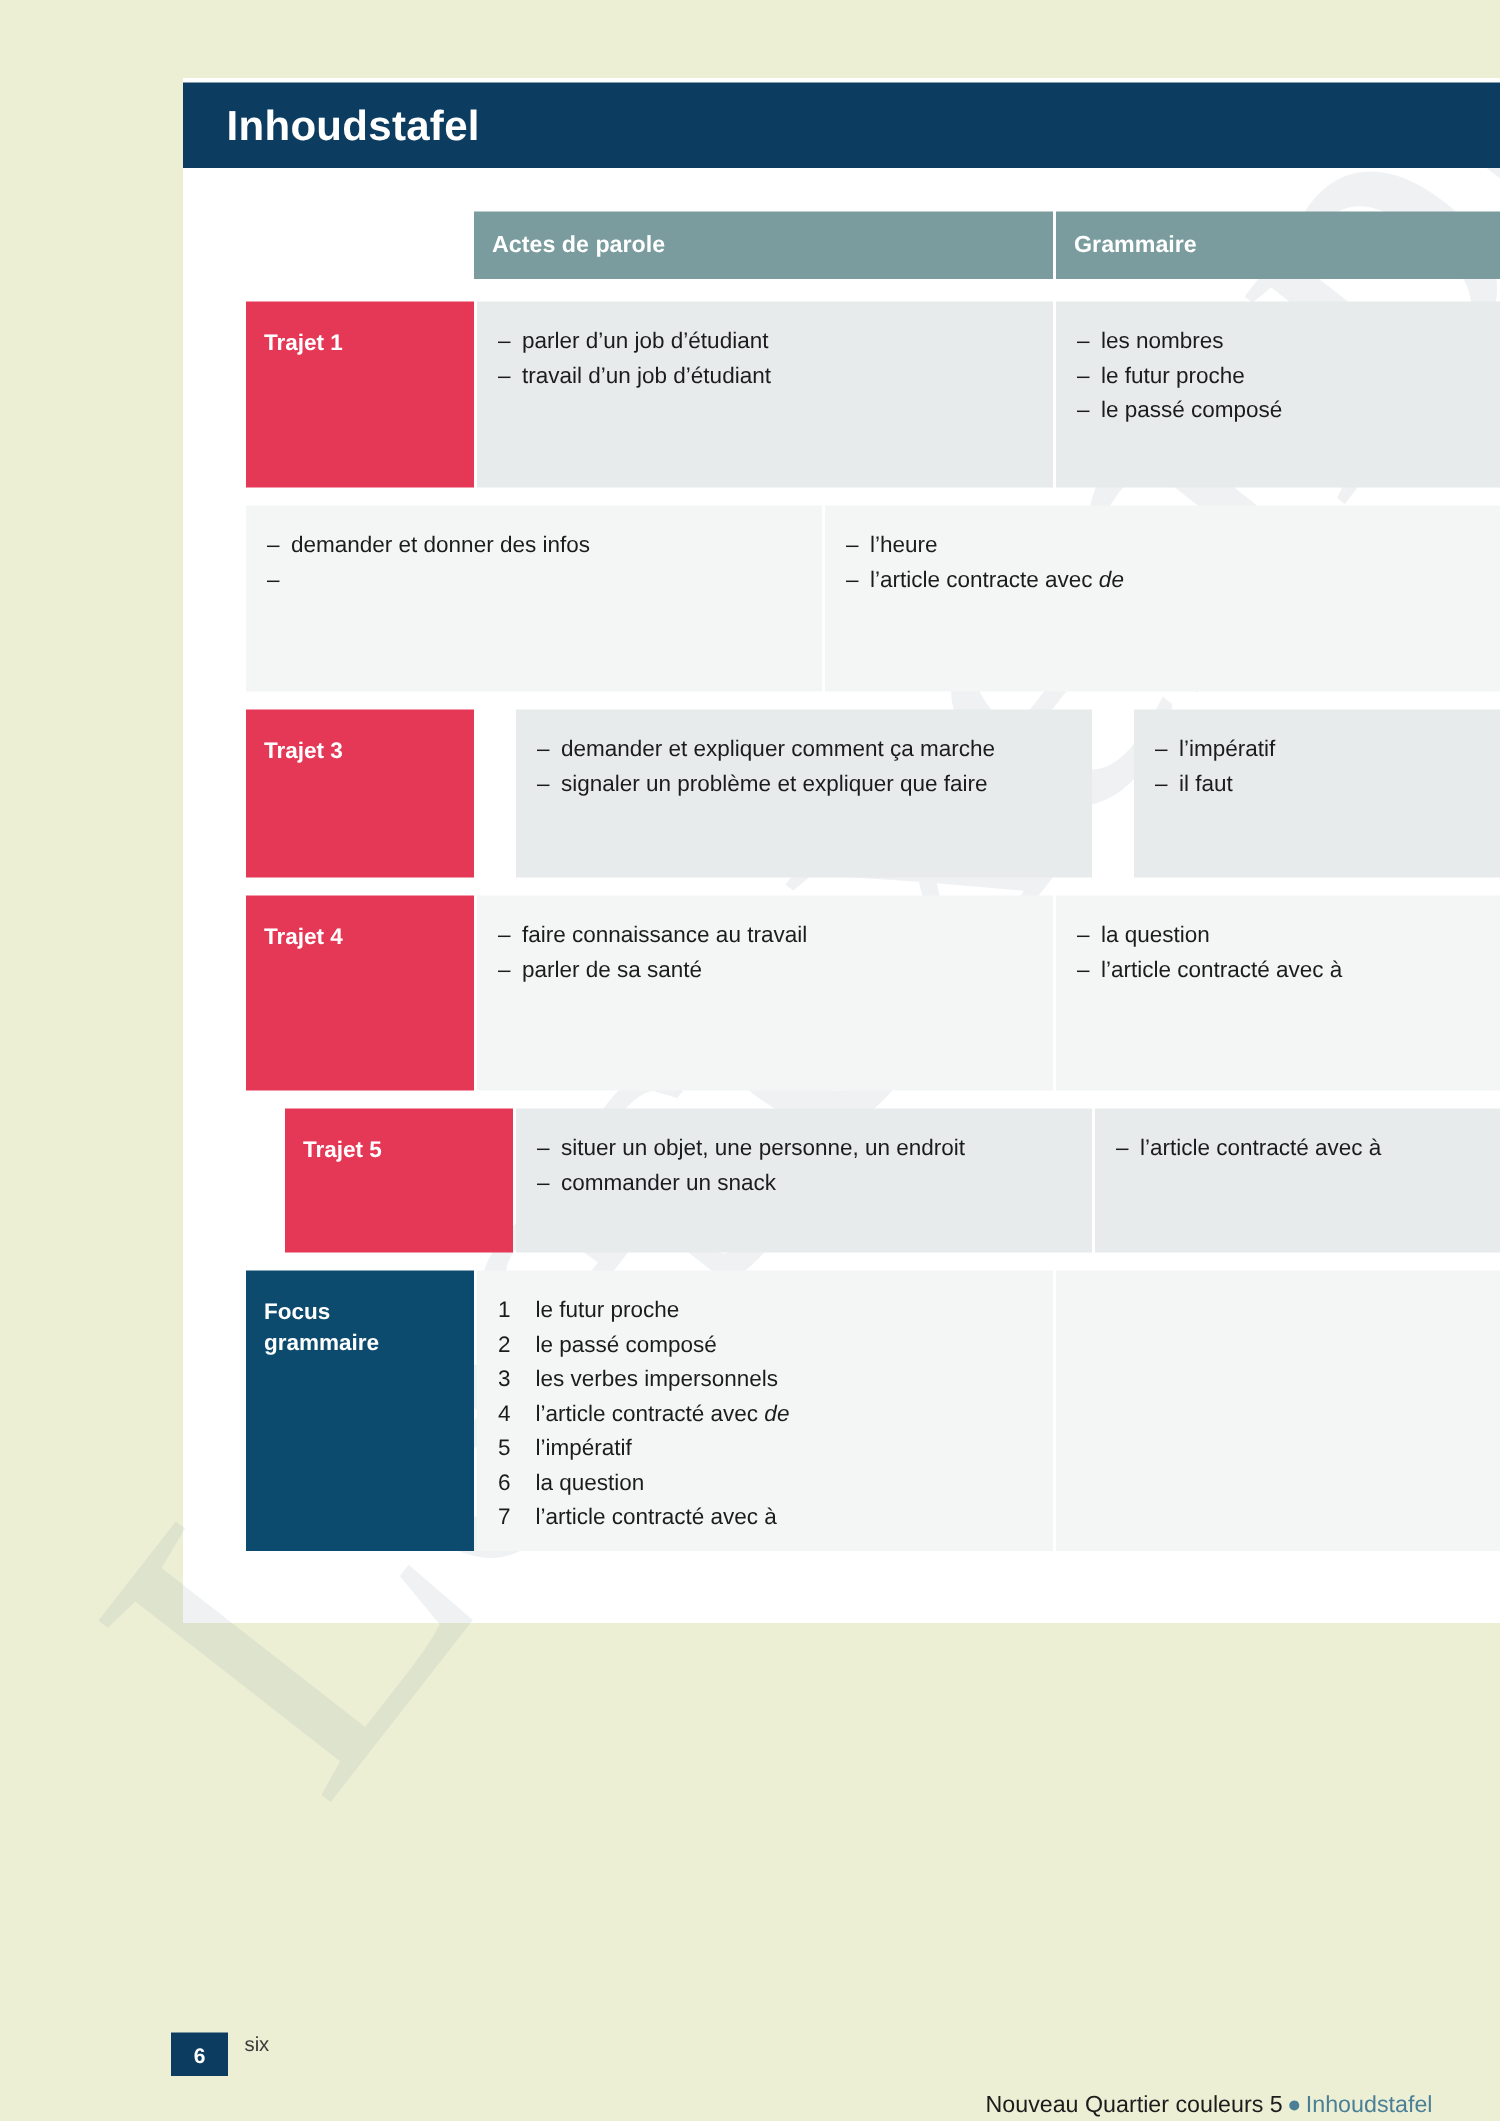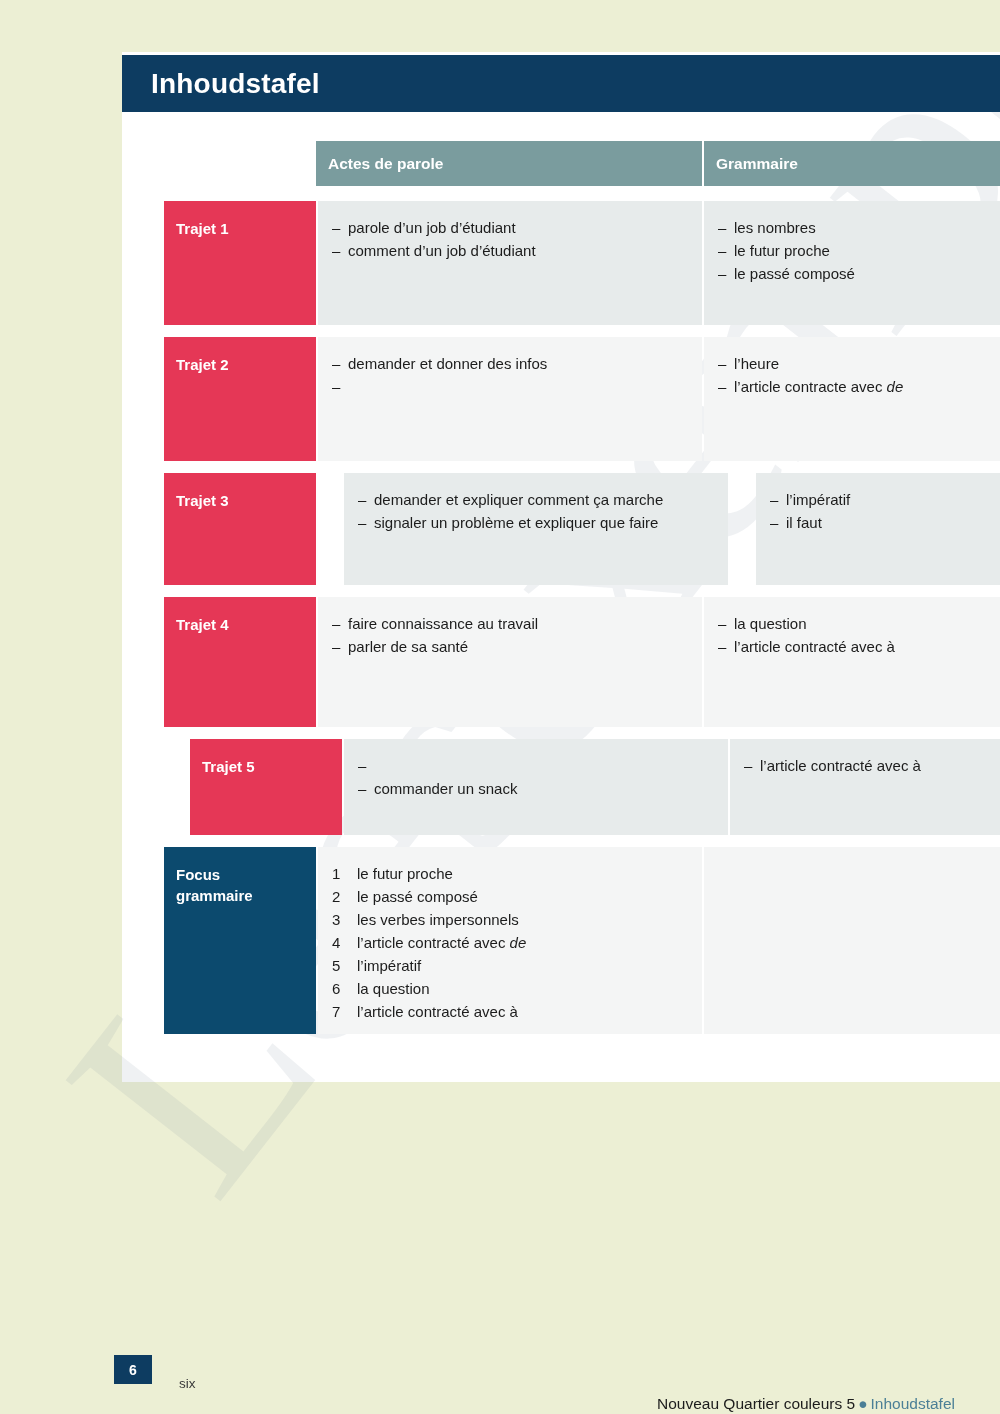--- a/index.html
+++ b/index.html
@@ -181,24 +181,23 @@
     color: #ffffff;
     font-size: 14px;
     font-weight: bold;
     display: flex;
     align-items: center;
     justify-content: center;
   }
   .page-word {
     position: absolute;
     left: 163px;
-    top: 21px;
+    top: 0;
     font-size: 13.5px;
     color: #3a3a3a;
-    margin-left: 16px;
   }
   .footer-right {
     position: absolute;
     right: 45px;
     top: 4px;
     font-size: 15.5px;
     color: #1c1c1c;
     white-space: nowrap;
     margin-top: 36px;
   }
@@ -230,46 +229,43 @@
     <div class="hdr-cell hdr-gram">Grammaire</div>
   </div>
   <div id="rows-container">
       <div class="data-row" style="min-height: 124px;">
         <div class="label-cell">
           <div class="label-text">Trajet 1</div>
         </div>
         <div class="content-cell cell-actes bg-a">
           <div class="item-line">
             <span class="dash">–</span>
-            <span class="item-text">parole d’un job d’étudiant</span>
-          </div>
-          <div class="item-line">
-            <span class="dash">–</span>
-            <span class="item-text">comment d’un job d’étudiant</span>
+            <span class="item-text">parler d’un job d’étudiant</span>
+          </div>
+          <div class="item-line">
+            <span class="dash">–</span>
+            <span class="item-text">travail d’un job d’étudiant</span>
           </div>
         </div>
         <div class="content-cell cell-gram bg-a">
           <div class="item-line">
             <span class="dash">–</span>
             <span class="item-text">les nombres</span>
           </div>
           <div class="item-line">
             <span class="dash">–</span>
             <span class="item-text">le futur proche</span>
           </div>
           <div class="item-line">
             <span class="dash">–</span>
             <span class="item-text">le passé composé</span>
           </div>
         </div>
       </div>
       <div class="data-row" style="min-height: 124px;">
-        <div class="label-cell">
-          <div class="label-text">Trajet 2</div>
-        </div>
         <div class="content-cell cell-actes bg-b">
           <div class="item-line">
             <span class="dash">–</span>
             <span class="item-text">demander et donner des infos</span>
           </div>
           <div class="item-line">
             <span class="dash">–</span>
           </div>
         </div>
         <div class="content-cell cell-gram bg-b">
@@ -333,20 +329,21 @@
           </div>
         </div>
       </div>
       <div class="data-row" style="min-height: 96px; padding-left: 26px;">
         <div class="label-cell">
           <div class="label-text">Trajet 5</div>
         </div>
         <div class="content-cell cell-actes bg-a">
           <div class="item-line">
             <span class="dash">–</span>
+            <span class="item-text">situer un objet, une personne, un endroit</span>
           </div>
           <div class="item-line">
             <span class="dash">–</span>
             <span class="item-text">commander un snack</span>
           </div>
         </div>
         <div class="content-cell cell-gram bg-a">
           <div class="item-line">
             <span class="dash">–</span>
             <span class="item-text">l’article contracté avec à</span>

